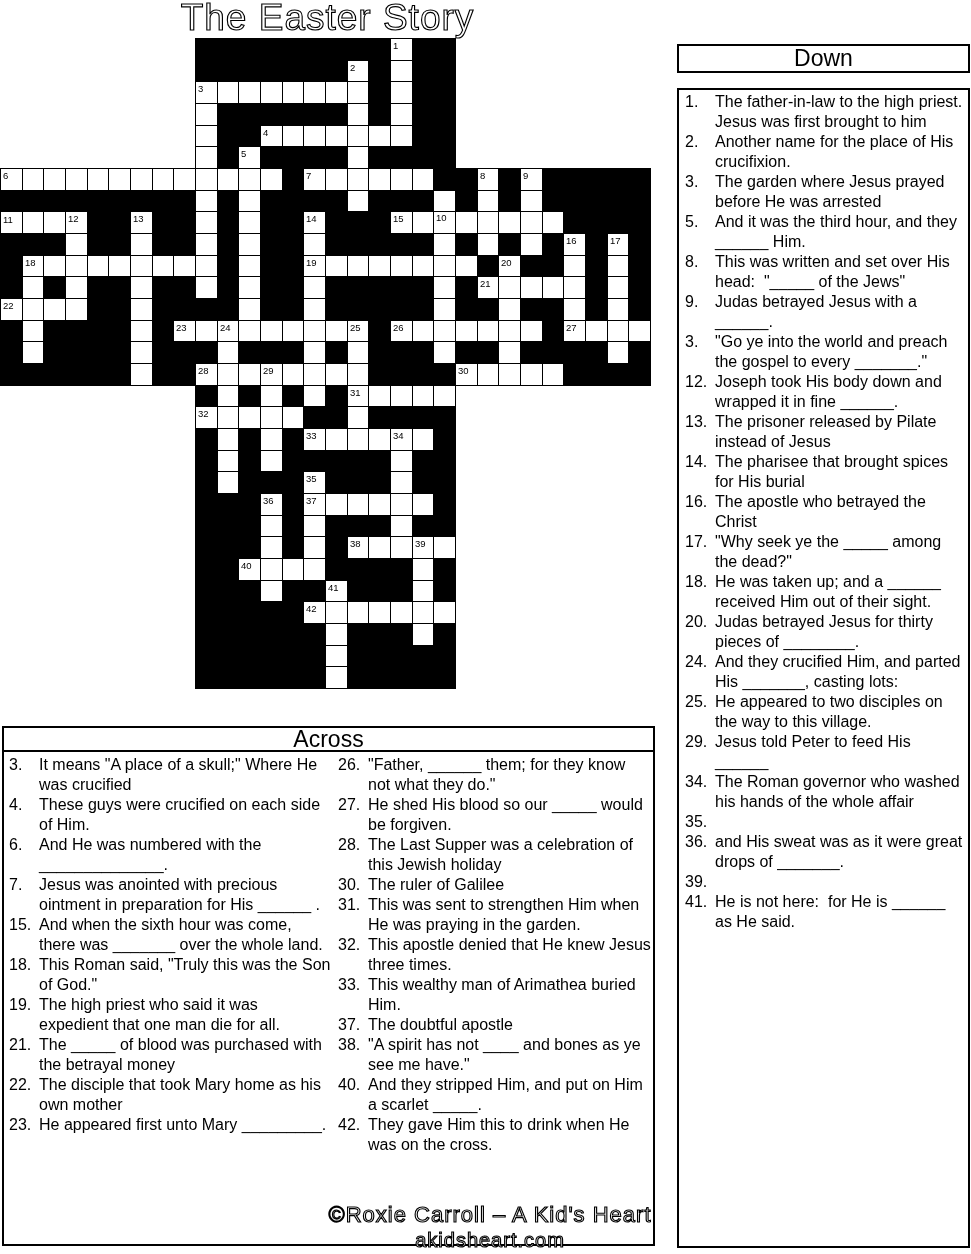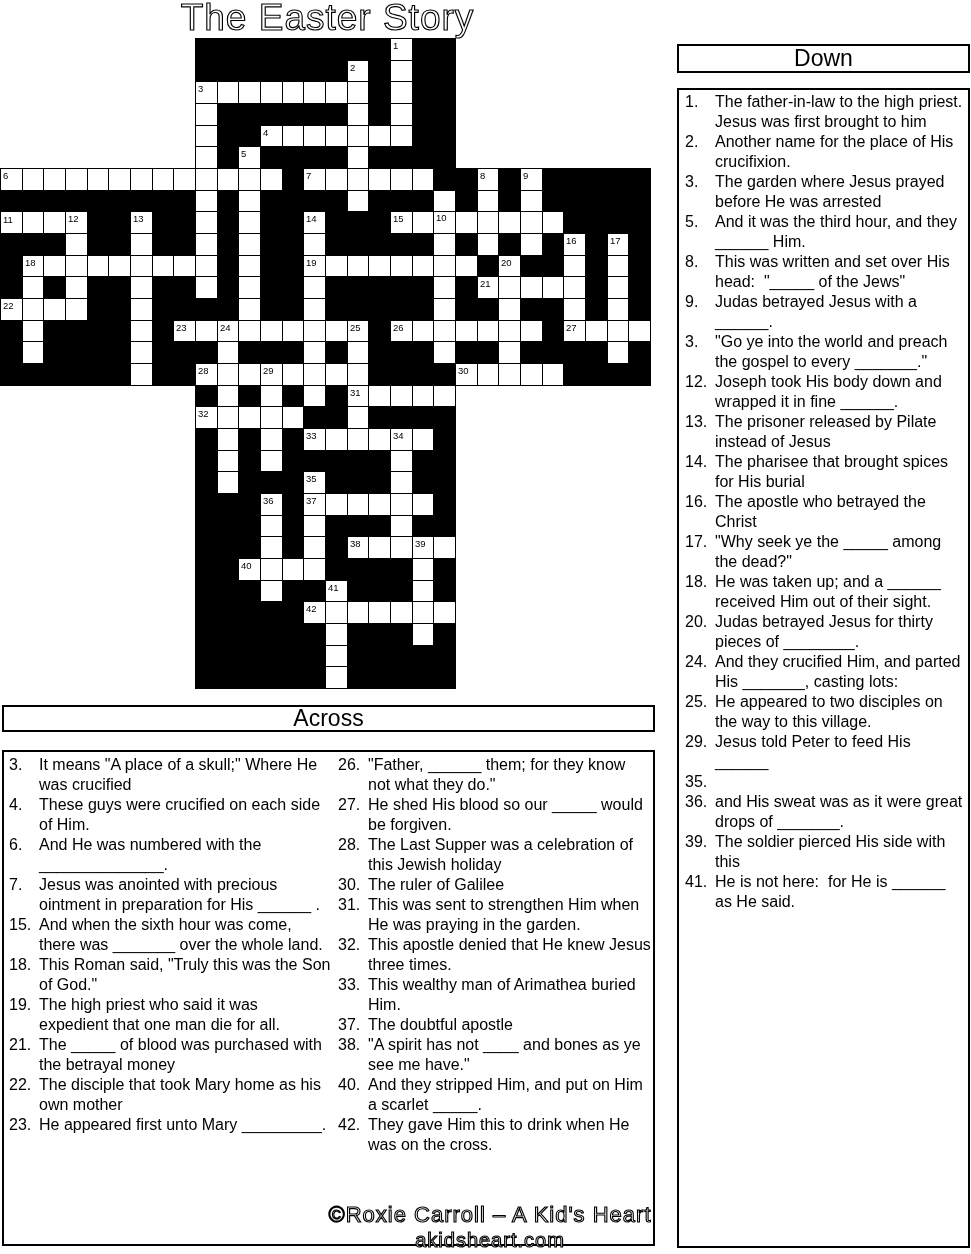--- a/index.html
+++ b/index.html
@@ -702,38 +702,41 @@
         </div>
         <div class="clue">
           <span class="cnum">25.</span>
           <span class="ctxt">He appeared to two disciples on the way to this village.</span>
         </div>
         <div class="clue">
           <span class="cnum">29.</span>
           <span class="ctxt">Jesus told Peter to feed His ______</span>
         </div>
         <div class="clue">
+          <span class="cnum">34.</span>
+          <span class="ctxt">The Roman governor who washed his hands of the whole affair</span>
+        </div>
+        <div class="clue">
           <span class="cnum">35.</span>
         </div>
         <div class="clue">
           <span class="cnum">36.</span>
           <span class="ctxt">and His sweat was as it were great drops of _______.</span>
         </div>
         <div class="clue">
           <span class="cnum">39.</span>
-          <span class="ctxt">The soldier pierced His side with this</span>
         </div>
         <div class="clue">
           <span class="cnum">41.</span>
           <span class="ctxt">He is not here:  for He is ______ as He said.</span>
         </div>
       </div>
   </div>
 
-  <div class="panelbox panelheader" id="across-header-box" style="left:2px; top:705px; width:653px; height:27px;">
+  <div class="panelbox panelheader" id="across-header-box" style="left:2px; top:726px; width:653px; height:27px;">
     <span>Across</span>
   </div>
   <div class="panelbox" id="across-clues-box" style="left:2px; top:750px; width:653px; height:496px;">
     <div class="cluelist" style="left:5px; top:3px; width:322px;">
         <div class="clue">
           <span class="cnum">3.</span>
           <span class="ctxt">It means "A place of a skull;" Where He was crucified</span>
         </div>
         <div class="clue">
           <span class="cnum">4.</span>

